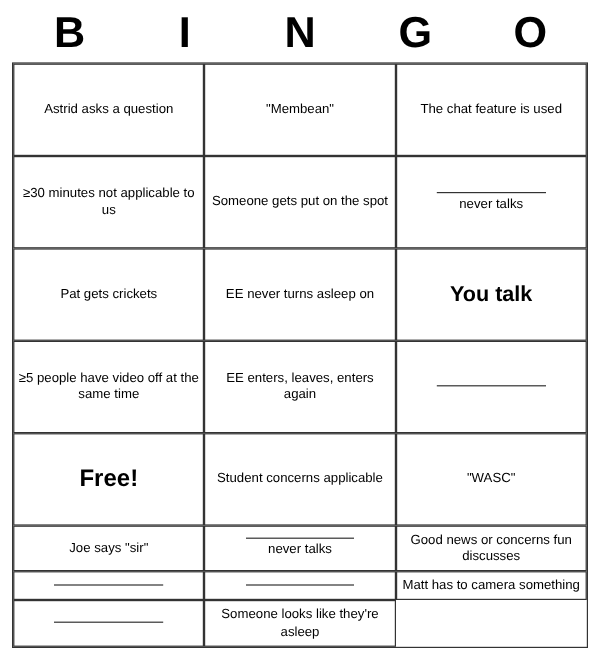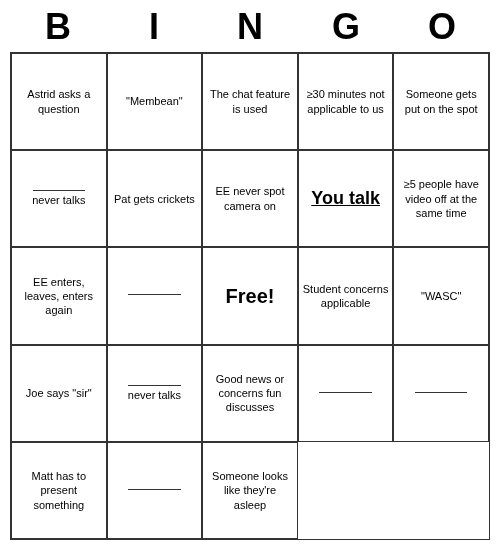--- a/index.html
+++ b/index.html
@@ -20,21 +20,21 @@
       padding: 6px 0 4px 0;
     }
     .bingo-header-letter {
       font-size: 36px;
       font-weight: bold;
       width: 88px;
       text-align: center;
     }
     .bingo-grid {
       display: grid;
-      grid-template-columns: repeat(5, 1fr);
+      grid-template-columns: repeat(3, 1fr);
       grid-template-rows: repeat(5, 1fr);
       width: 480px;
       height: 488px;
       border: 1.5px solid #333;
     }
     .bingo-cell {
       border: 1px solid #333;
       display: flex;
       flex-direction: column;
       align-items: center;
@@ -45,21 +45,20 @@
       line-height: 1.3;
       position: relative;
     }
     .bingo-cell.free {
       font-size: 20px;
       font-weight: bold;
     }
     .bingo-cell.large-text {
       font-size: 18px;
       font-weight: bold;
-      text-decoration: underline;
     }
     .cell-line {
       display: block;
       width: 60%;
       border-bottom: 1.5px solid #333;
       margin-bottom: 2px;
     }
   </style>
 </head>
 <body>
@@ -76,21 +75,21 @@
 <div class="bingo-cell">Astrid asks a question</div>
     <div class="bingo-cell">"Membean"</div>
     <div class="bingo-cell">The chat feature is used</div>
     <div class="bingo-cell">≥30 minutes not applicable to us</div>
     <div class="bingo-cell">Someone gets put on the spot</div>
     <div class="bingo-cell">
       <span class="cell-line"></span>
       <span>never talks</span>
     </div>
     <div class="bingo-cell">Pat gets crickets</div>
-    <div class="bingo-cell">EE never spot camera on</div>
+    <div class="bingo-cell">EE never turns asleep on</div>
     <div class="bingo-cell large-text">You talk</div>
     <div class="bingo-cell">≥5 people have video off at the same time</div>
     <div class="bingo-cell">EE enters, leaves, enters again</div>
     <div class="bingo-cell">
       <span class="cell-line"></span>
     </div>
     <div class="bingo-cell free">Free!</div>
     <div class="bingo-cell">Student concerns applicable</div>
     <div class="bingo-cell">"WASC"</div>
     <div class="bingo-cell">Joe says "sir"</div>
@@ -98,18 +97,18 @@
       <span class="cell-line"></span>
       <span>never talks</span>
     </div>
     <div class="bingo-cell">Good news or concerns fun discusses</div>
     <div class="bingo-cell">
       <span class="cell-line"></span>
     </div>
     <div class="bingo-cell">
       <span class="cell-line"></span>
     </div>
-    <div class="bingo-cell">Matt has to present something</div>
+    <div class="bingo-cell">Matt has to camera something</div>
     <div class="bingo-cell">
       <span class="cell-line"></span>
     </div>
     <div class="bingo-cell">Someone looks like they're asleep</div>
   </div>
 
 </body></html>

